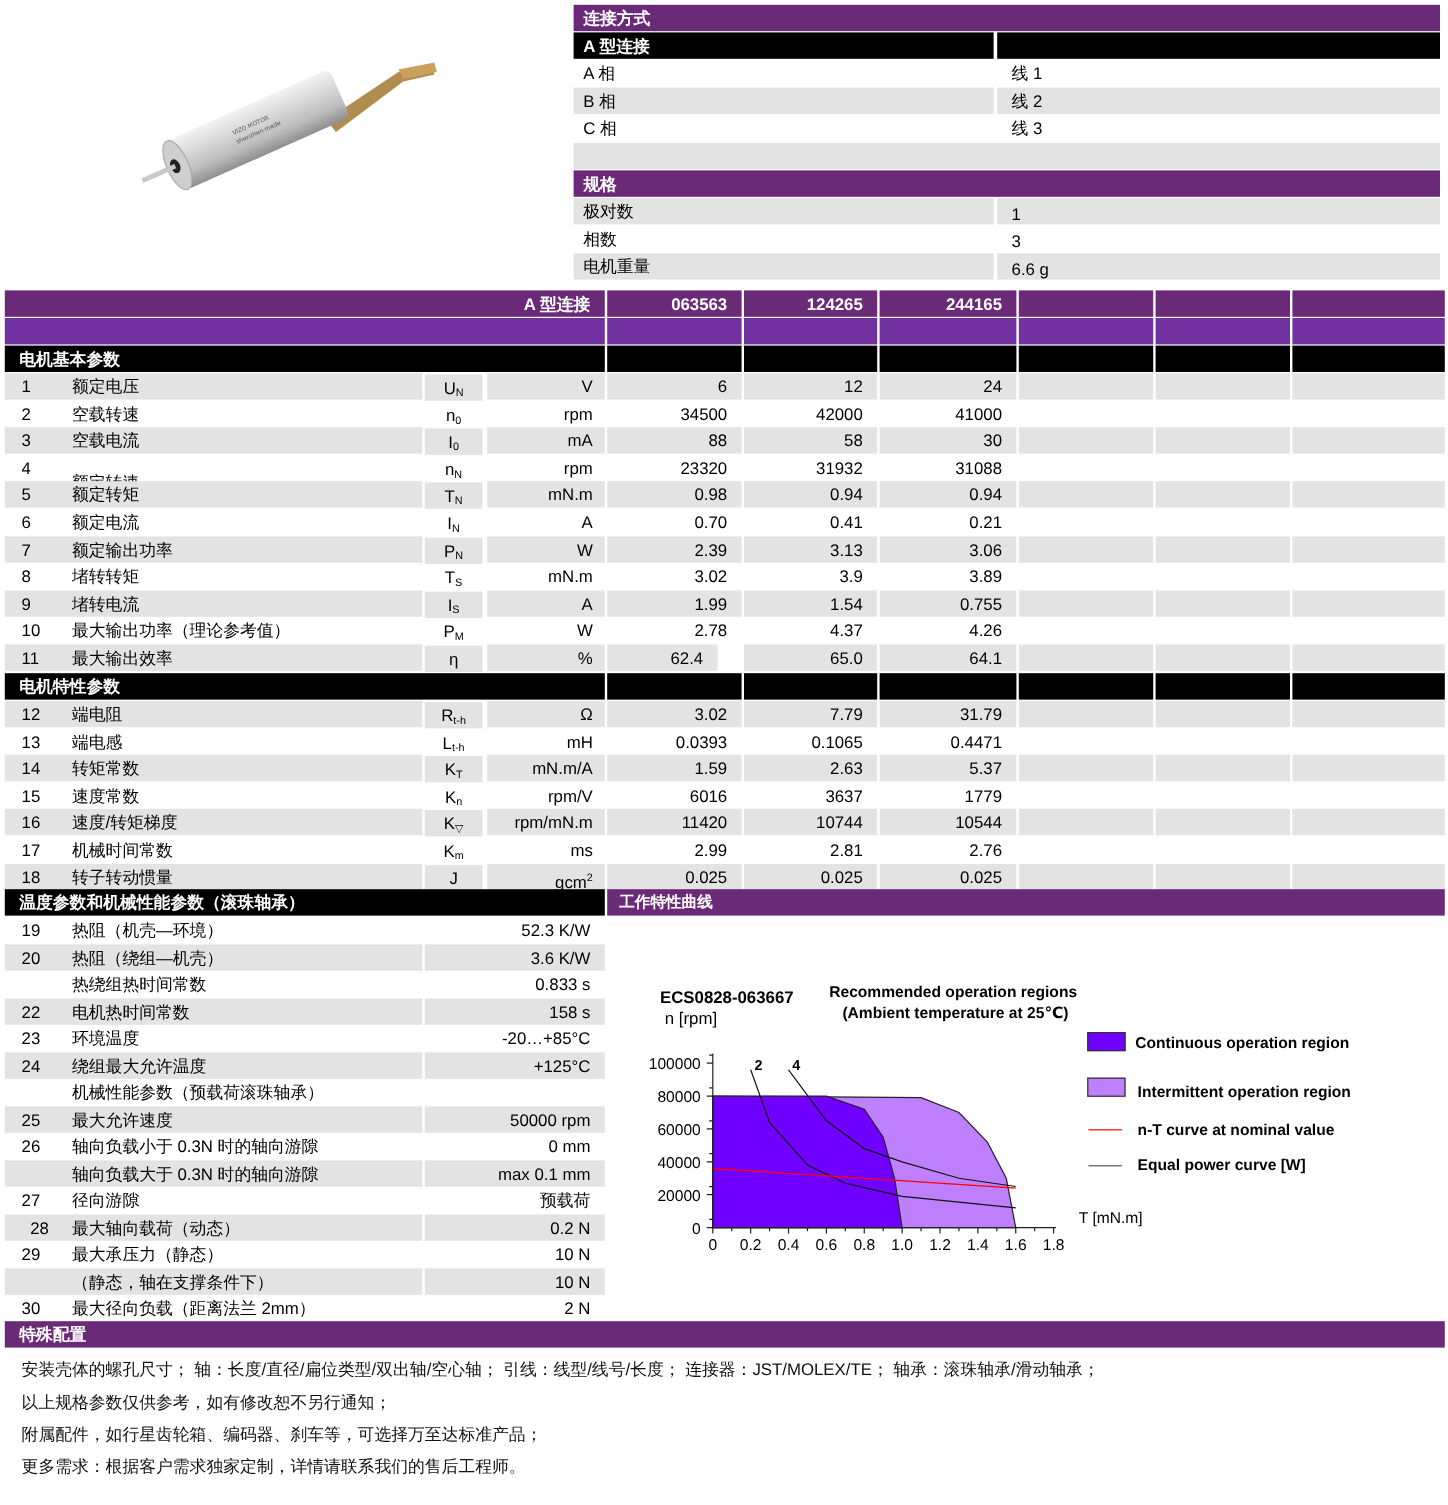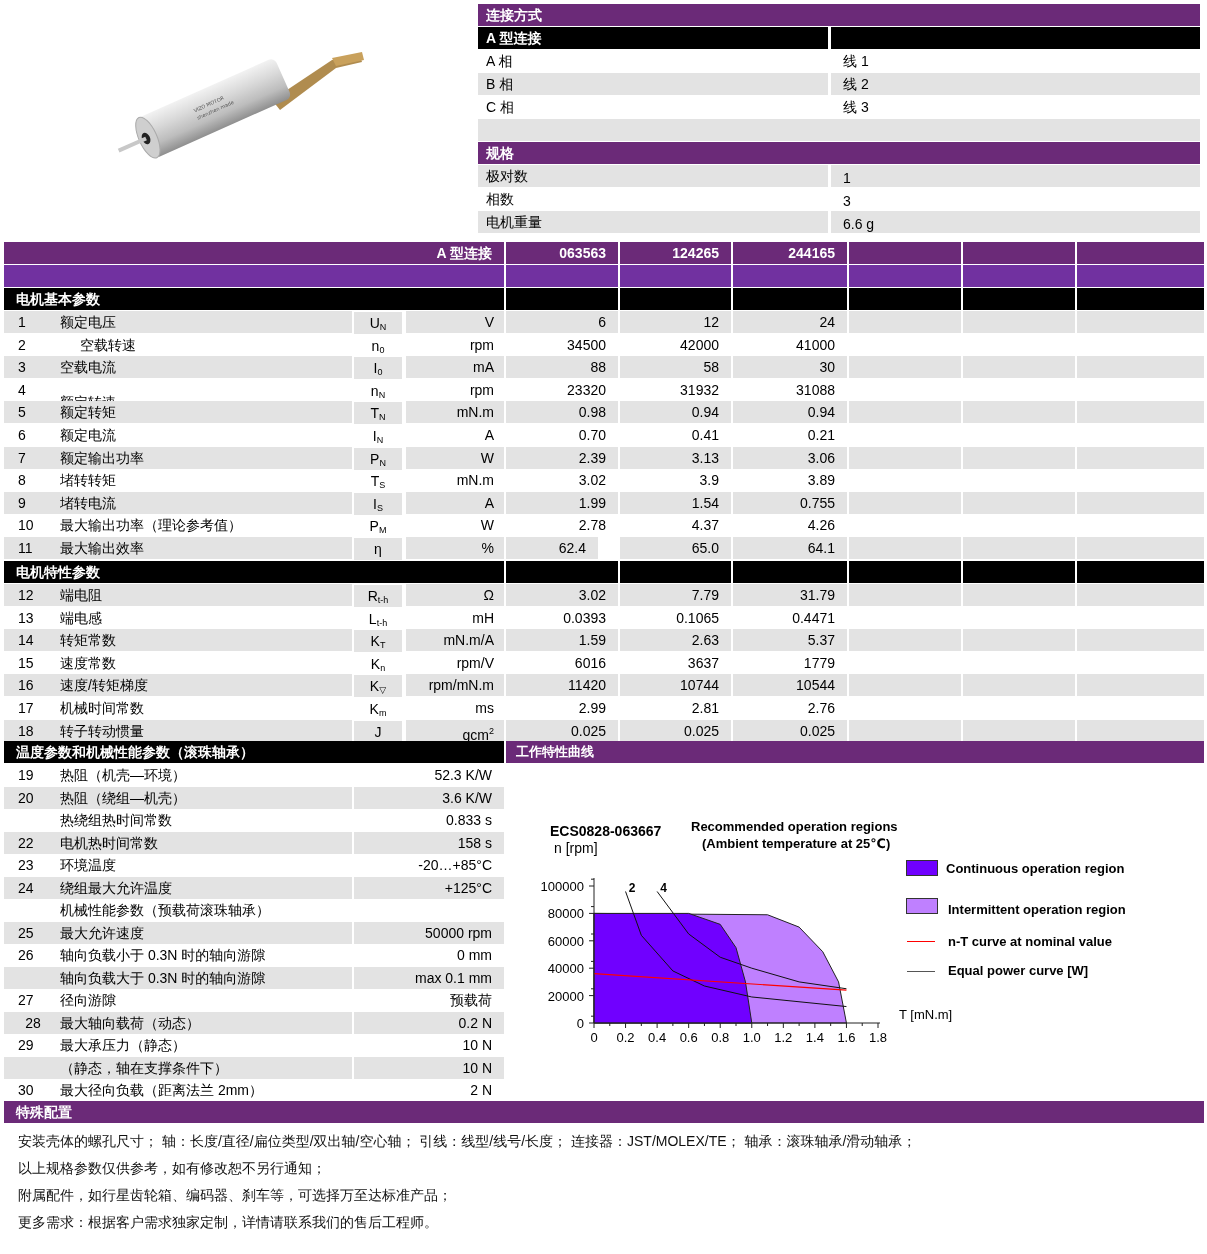--- a/index.html
+++ b/index.html
@@ -116,21 +116,21 @@
         <div class="cell r grey" style="top:69px;left:502px;width:112px;padding-right:12px;">6</div>
         <div class="cell r grey" style="top:69px;left:616px;width:111px;padding-right:12px;">12</div>
         <div class="cell r grey" style="top:69px;left:729px;width:114px;padding-right:12px;">24</div>
         <div class="cell r grey" style="top:69px;left:845px;width:112px;padding-right:12px;"></div>
         <div class="cell r grey" style="top:69px;left:959px;width:112px;padding-right:12px;"></div>
         <div class="cell r grey" style="top:69px;left:1073px;width:127px;padding-right:12px;"></div>
       </div>
       <div>
         <div class="cell l" style="top:91.6px;left:0;width:348px;padding-left:18px;"></div>
         <div class="cell " style="top:91.6px;left:14px;width:30px;">2</div>
-        <div class="cell " style="top:91.6px;left:56px;width:290px;margin-left:20px;">空载转速</div>
+        <div class="cell " style="top:91.6px;left:56px;width:290px;">空载转速</div>
         <div class="cell c" style="top:92.6px;left:350px;width:48px;"><span>n</span><span class="sub">0</span></div>
         <div class="cell r" style="top:91.6px;left:402px;width:98px;padding-right:10px;"><span>rpm</span></div>
         <div class="cell r" style="top:91.6px;left:502px;width:112px;padding-right:12px;">34500</div>
         <div class="cell r" style="top:91.6px;left:616px;width:111px;padding-right:12px;">42000</div>
         <div class="cell r" style="top:91.6px;left:729px;width:114px;padding-right:12px;">41000</div>
         <div class="cell r" style="top:91.6px;left:845px;width:112px;padding-right:12px;"></div>
         <div class="cell r" style="top:91.6px;left:959px;width:112px;padding-right:12px;"></div>
         <div class="cell r" style="top:91.6px;left:1073px;width:127px;padding-right:12px;"></div>
       </div>
       <div>

